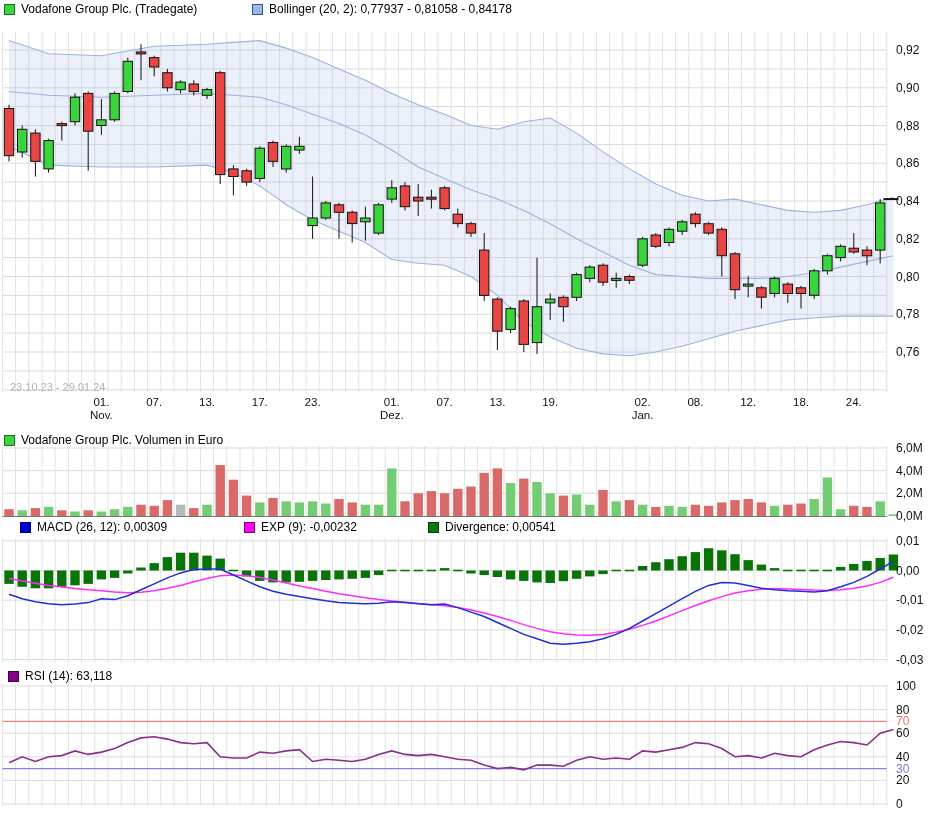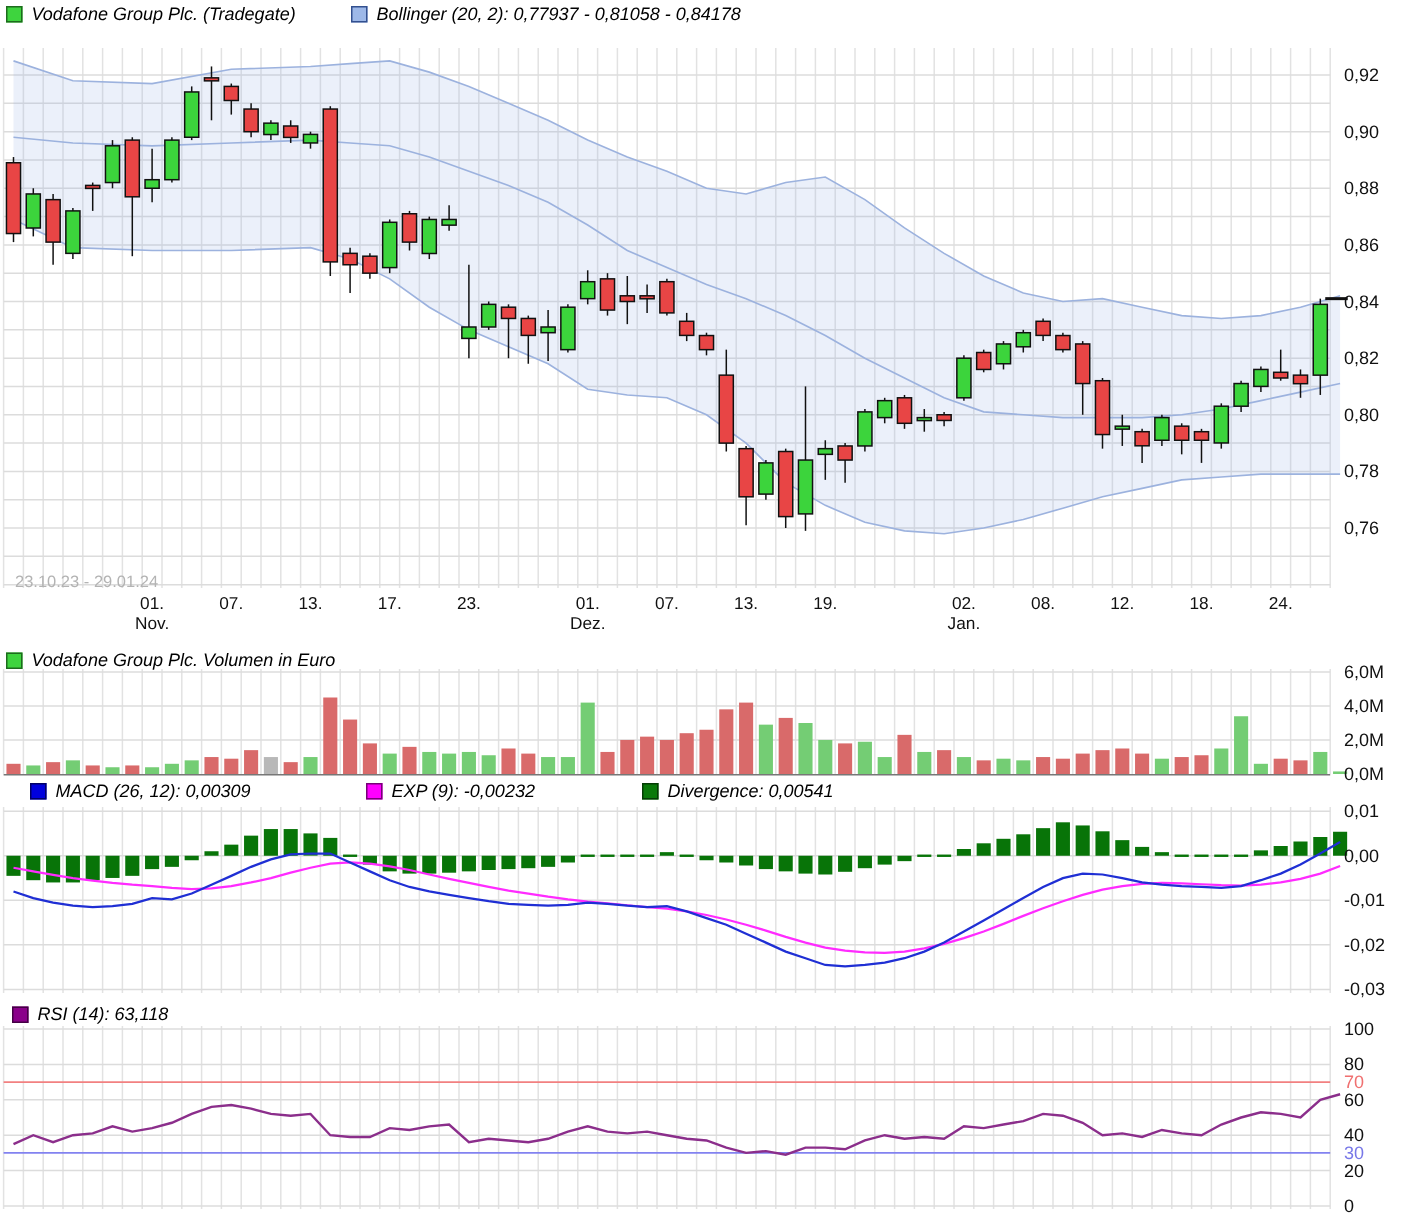--- a/index.html
+++ b/index.html
@@ -1,28 +1,28 @@
 <!DOCTYPE html>
 <html><head>
 <meta charset="utf-8">
 <style>
   html,body{margin:0;padding:0;background:#ffffff;}
   body{width:940px;height:814px;position:relative;font-family:"Liberation Sans",sans-serif;overflow:hidden;}
   #chart-svg{position:absolute;left:0;top:0;}
   .legend{position:absolute;display:flex;align-items:center;height:14px;font-size:12px;color:#000;white-space:nowrap;}
-  .legend .item{display:flex;align-items:center;font-style:italic;}
+  .legend .item{display:flex;align-items:center;}
   .sw{width:9px;height:9px;display:inline-block;margin-right:6px;flex:0 0 auto;}
   .sw-main{background:#3ed43e;border:1px solid #1d6b1d;}
   .sw-boll{background:#9db8e8;border:1px solid #33508f;}
   .sw-macd{background:#0000dd;border:1px solid #000066;}
   .sw-exp{background:#ff00ff;border:1px solid #770077;}
   .sw-div{background:#0a7a0a;border:1px solid #053d05;}
   .sw-rsi{background:#8a008a;border:1px solid #440044;}
   #legend-main{top:2px;left:4px;}
-  #legend-main .item2{position:absolute;left:230px;}
+  #legend-main .item2{position:absolute;left:248px;}
   #legend-vol{top:433px;left:4px;}
   #legend-macd{top:520px;left:8px;margin-left:12px;}
   #legend-macd .item2{position:absolute;left:224px;text-align:right;}
   #legend-macd .item3{position:absolute;left:408px;}
   #legend-rsi{top:669px;left:8px;justify-content:flex-end;}
 </style>
 </head>
 <body>
 
 <svg id="chart-svg" width="940" height="814" xmlns="http://www.w3.org/2000/svg">

